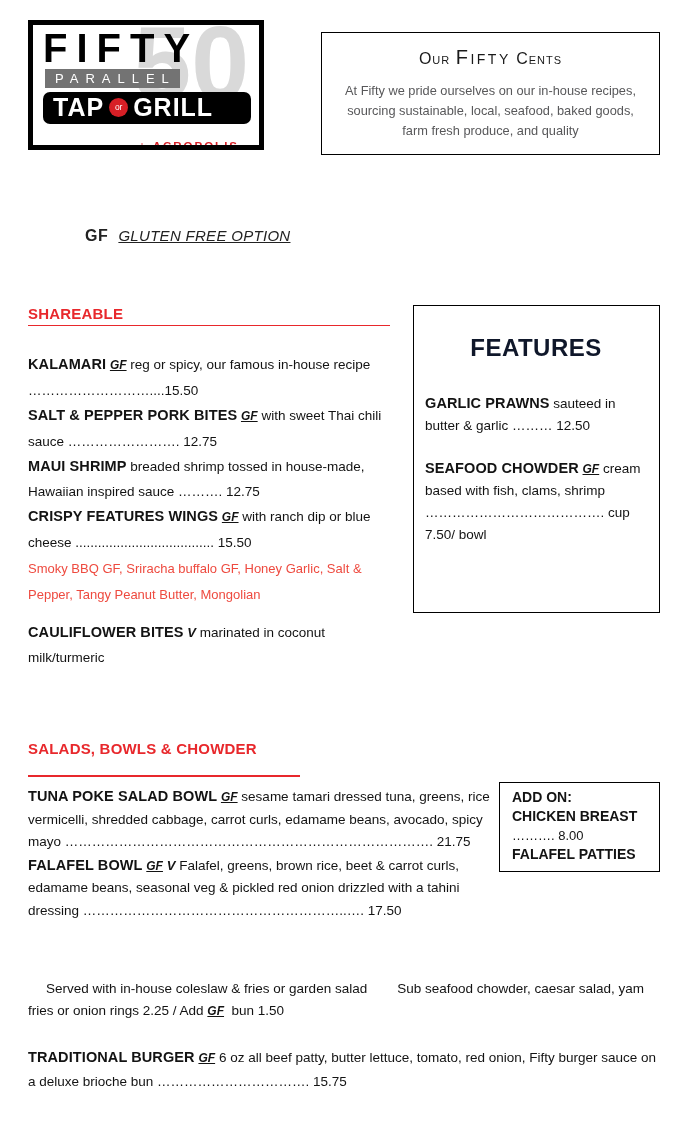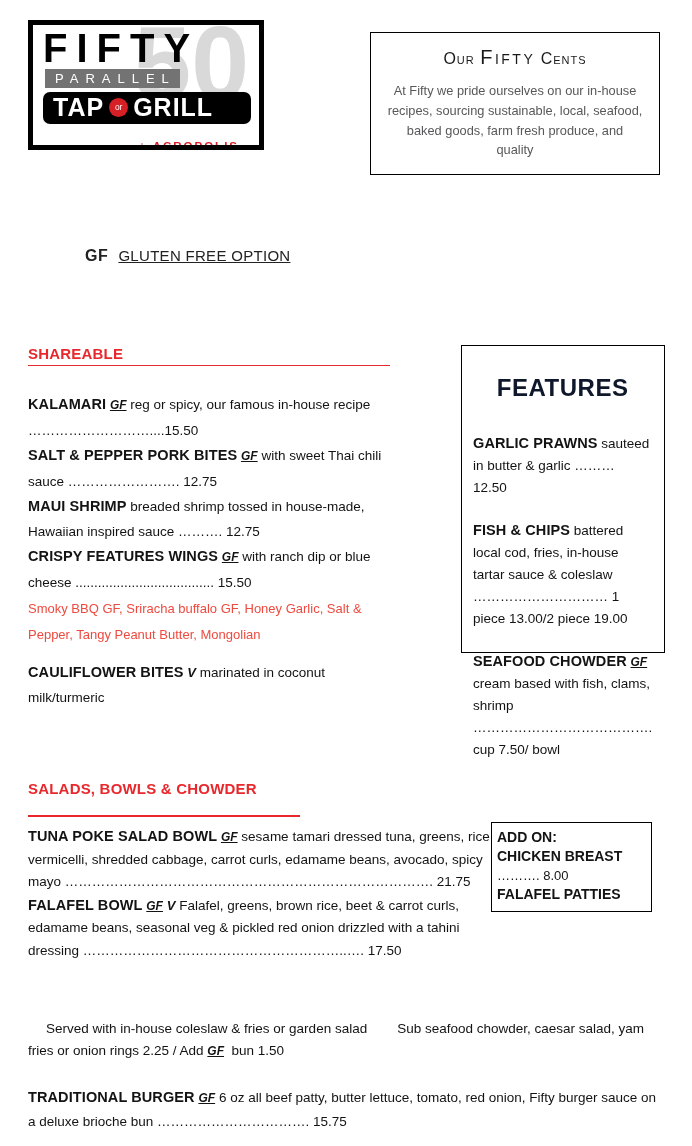--- a/index.html
+++ b/index.html
@@ -38,63 +38,63 @@
   .or-circle {
     display: inline-flex; align-items: center; justify-content: center;
     width: 19px; height: 19px; border-radius: 50%; background: #d71f26; color: #fff;
     font-size: 8.5px; font-weight: normal; letter-spacing: 0; margin: 0 5px; flex: 0 0 auto;
   }
   .logo-by { position: relative; z-index: 1; text-align: right; color: #d71f26; padding-right: 12px; margin-top: 12px; }
   .logo-by .by { font-size: 9px; margin-right: 2px; }
   .logo-by .brand { font-size: 11.5px; letter-spacing: 2px; font-weight: bold; }
 
   .intro-box {
-    width: 290px; margin-top: 12px; border: 1px solid #000;
+    width: 339px; margin-top: 12px; border: 1px solid #000;
     padding: 13px 16px 14px; box-sizing: border-box; text-align: center;
   }
   .intro-title { font-variant: small-caps; font-size: 16px; letter-spacing: 1px; color: #1a1a1a; margin-bottom: 12px; }
   .intro-title .fifty { font-size: 20px; letter-spacing: 2.5px; }
   .intro-body { margin: 0; font-size: 12.8px; line-height: 1.55; color: #58585a; }
 
   
   .gf-note { margin: 72px 0 0 57px; font-size: 15px; color: #222; }
   .gf-big { font-weight: bold; font-size: 16px; margin-right: 6px; letter-spacing: 0.5px; }
-  .gf-label { text-decoration: underline; font-size: 15px; letter-spacing: 0.3px; }
+  .gf-label { font-style: italic; text-decoration: underline; font-size: 15px; letter-spacing: 0.3px; }
 
   
   .sec-head { color: #e8282c; font-weight: bold; font-size: 15px; letter-spacing: 0.2px; }
   .underl { display: block; width: 362px; border-bottom: 1.5px solid #e8282c; padding-bottom: 3px; margin-bottom: 26px; }
 
   
   .item { margin: 0; font-size: 13.5px; line-height: 25px; }
   .item .nm { font-weight: bold; font-size: 14.5px; letter-spacing: 0.1px; }
   .bdg { font-weight: bold; font-style: italic; text-decoration: underline; font-size: 12px; }
   .bdg-v { font-weight: bold; font-style: italic; font-size: 13px; }
 
   
-  .row { display: flex; margin-top: 80px; gap: 48px; }
+  .row { display: flex; margin-top: 60px; }
   .col-left { flex: 0 0 372px; width: 372px; padding-right: 12px; box-sizing: border-box; }
   .wings-note { margin: 1px 0 12px; color: #ee4a3f; font-size: 13px; line-height: 26px; }
   .item.cauliflower { margin-top: 12px; }
 
   .features-box {
     flex: 1; margin-left: 13px; border: 1px solid #000; height: 308px;
     box-sizing: border-box; padding: 20px 12px 0 11px;
   }
   .features-head { margin: 8px 0 30px; text-align: center; color: #0f172a; font-size: 24px; font-weight: bold; letter-spacing: 0.5px; }
   .features-box .item { line-height: 22px; margin: 0 0 20px; font-size: 13.5px; }
 
   
   .salads { position: relative; margin-top: 70px; }
   .redline { width: 272px; height: 2px; background: #e8282c; margin-top: 18px; }
   .salads .items { margin-top: 8px; width: 468px; }
   .salads .item { line-height: 22.5px; }
   .addon-box {
-    position: absolute; top: 42px; right: 8px; width: 161px;
-    border: 1px solid #000; padding: 5px 5px 7px; box-sizing: border-box;
+    position: absolute; top: 42px; right: 0; width: 161px;
+    border: 1px solid #000; padding: 5px 12px 7px; box-sizing: border-box;
   }
   .addon-box .t { font-weight: bold; font-size: 14px; line-height: 19px; margin: 0; }
   .addon-box .p { font-size: 13px; line-height: 19px; margin: 0; }
 
   
   .burgers { margin-top: 56px; }
   .burgers .sec-head.head-underline { display: inline-block; border-bottom: 1.5px solid #e8282c; padding-bottom: 4px; width: 362px; }
   .burgers-intro { margin: 20px 0 0; font-size: 13.5px; line-height: 22px; white-space: pre-wrap; text-indent: 18px; }
   .burgers .item { margin-top: 24px; line-height: 23px; }
 </style>
@@ -158,24 +158,20 @@
       </p>
     </div>
 
     <aside class="features-box">
       <h2 class="features-head">FEATURES</h2>
       <p class="item">
         <span class="nm">GARLIC PRAWNS</span>
         <span class="ds">sauteed in butter &amp; garlic ……… 12.50</span>
       </p>
       <p class="item">
-        <span class="nm">FISH &amp; CHIPS</span>
-        <span class="ds">battered local cod, fries, in-house tartar sauce &amp; coleslaw ………………………… 1 piece 13.00/2 piece 19.00</span>
-      </p>
-      <p class="item">
         <span class="nm">SEAFOOD CHOWDER</span>
         <span class="bdg">GF</span>
         <span class="ds">cream based with fish, clams, shrimp …………………………………. cup 7.50/ bowl</span>
       </p>
     </aside>
   </section>
 
   <section class="salads">
     <div class="sec-head">SALADS, BOWLS &amp; CHOWDER</div>
     <div class="redline"></div>

